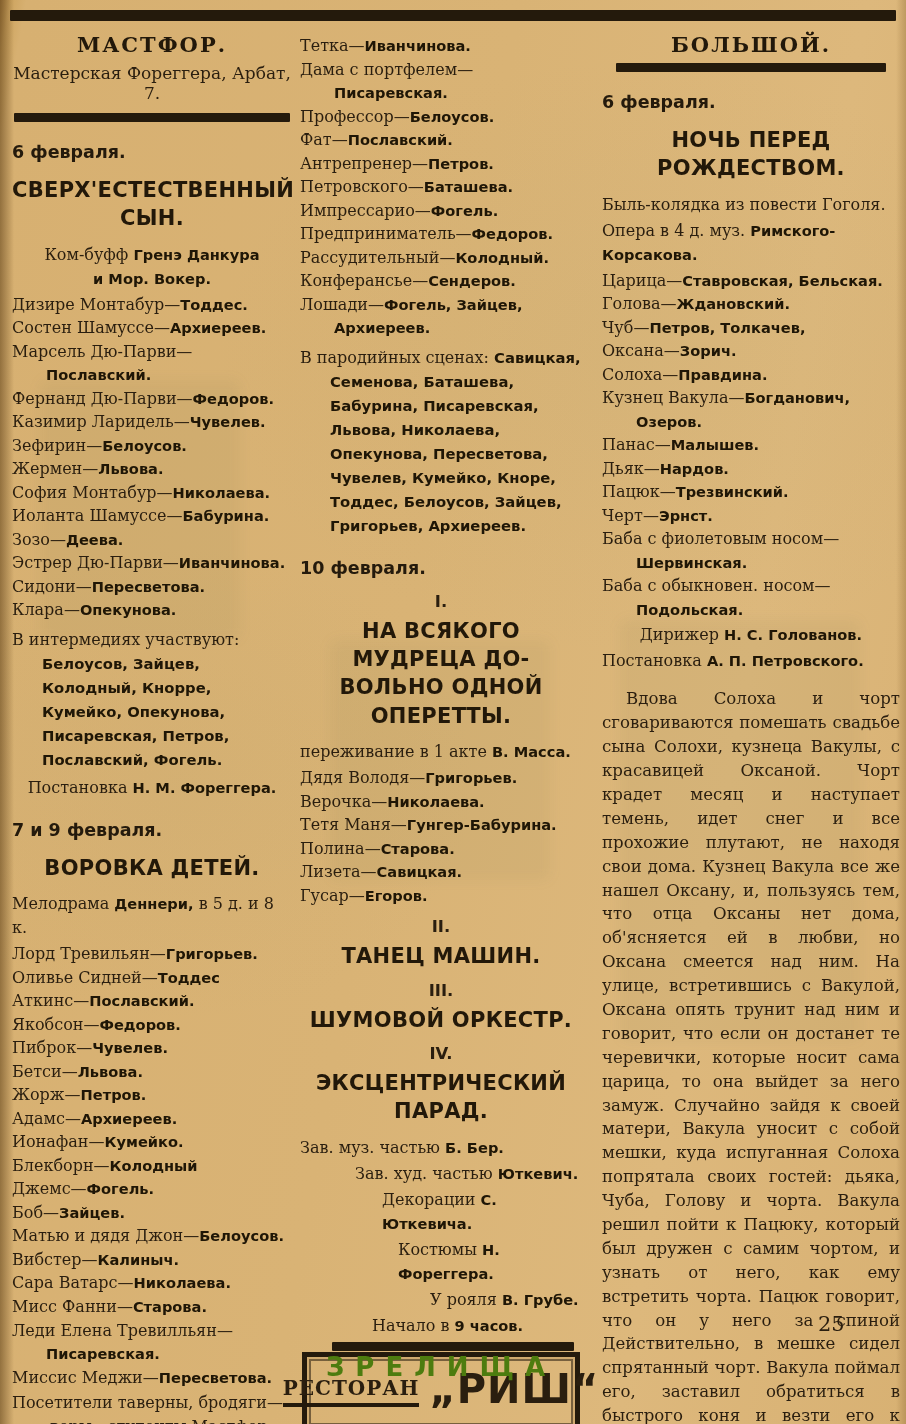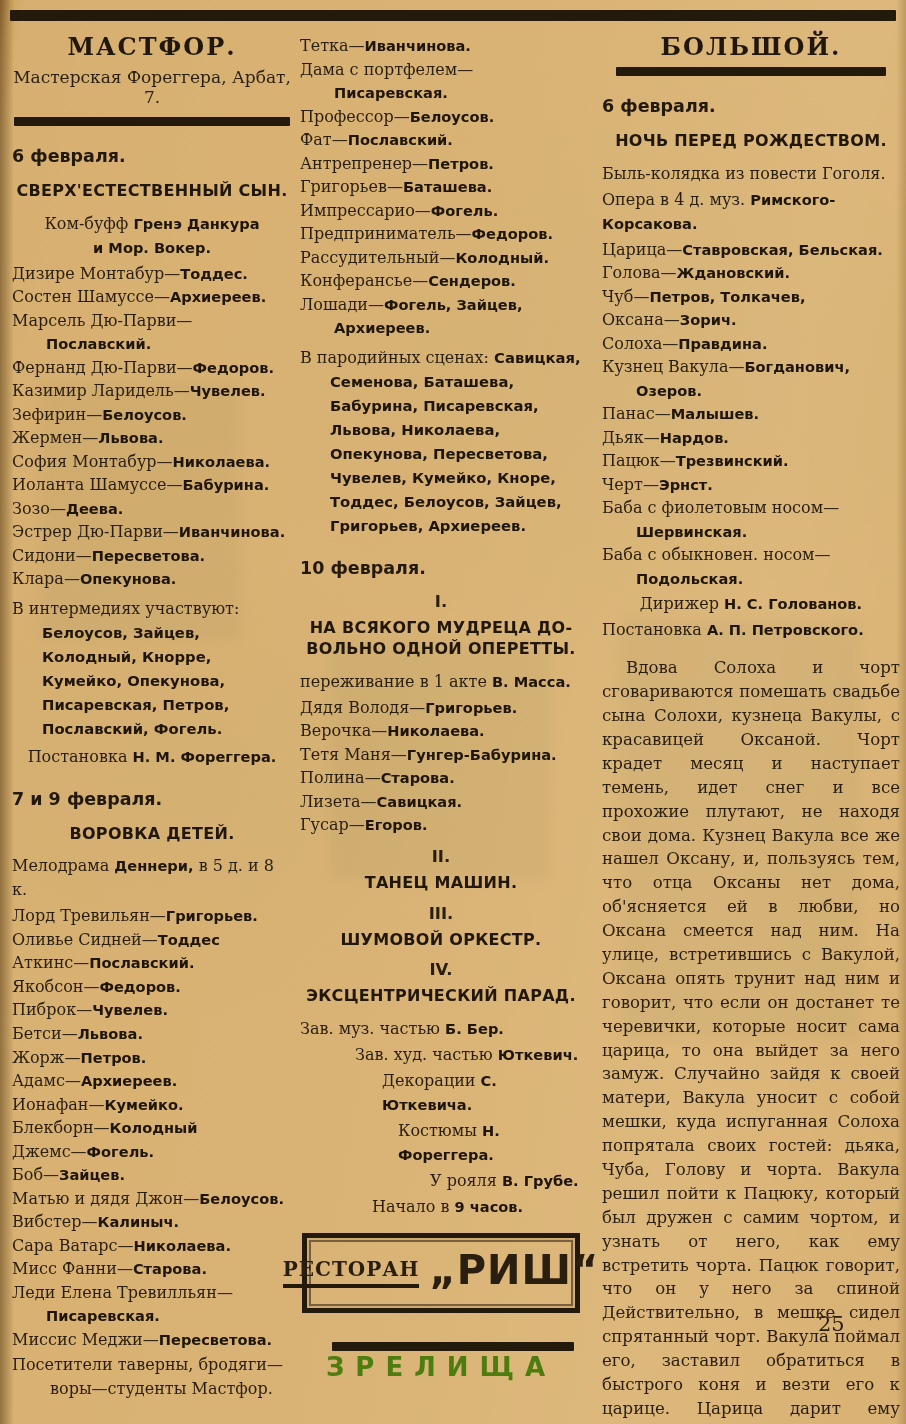--- a/index.html
+++ b/index.html
@@ -18,29 +18,29 @@
     background:linear-gradient(270deg, rgba(120,85,35,.30), rgba(120,85,35,0));pointer-events:none;}
 
   .bar{background:#241a0c;border-radius:1px;}
   #topbar{position:absolute;left:10px;right:10px;top:10px;height:11px;}
 
   .col{position:absolute;}
   #col1{left:12px;top:30px;width:280px;}
   #col2{left:300px;top:32px;width:282px;}
   #col3{left:602px;top:30px;width:298px;}
 
-  .masthead{font-family:"DejaVu Serif",serif;font-weight:bold;font-size:24px;text-align:center;
+  .masthead{font-family:"DejaVu Serif",serif;font-weight:bold;font-size:21px;text-align:center;
     letter-spacing:2px;color:#22180a;margin:2px 0 6px;}
   .mast-sub{font-size:17px;text-align:center;margin:0 0 10px;}
   .mast-bar{height:9px;margin:0 2px 4px;}
   #col3 .mast-bar{margin:4px 14px 2px;}
 
   .date{font-family:"DejaVu Sans",sans-serif;font-weight:bold;font-size:17.5px;
     margin:20px 0 14px;color:#241a0c;}
-  .stitle{font-family:"DejaVu Sans",sans-serif;font-weight:bold;font-size:16px;text-align:center;
+  .stitle{font-family:"DejaVu Sans",sans-serif;font-weight:bold;font-size:21px;text-align:center;
     line-height:1.35;margin:4px 0 10px;color:#221809;letter-spacing:.3px;}
   .roman{font-family:"DejaVu Sans",sans-serif;font-weight:bold;font-size:16.5px;text-align:center;margin:10px 0 6px;}
   .castline{font-size:16px;line-height:1.47;padding-left:34px;text-indent:-34px;}
   .actor{font-family:"DejaVu Sans",sans-serif;font-weight:bold;font-size:14.6px;color:#1f1606;}
   .note{font-size:16px;line-height:1.5;padding-left:30px;text-indent:-30px;margin:6px 0 4px;}
   .note .actor{font-size:14.8px;}
   .plainh{font-size:16px;line-height:1.47;padding-left:38px;text-indent:-38px;}
   .seg{font-size:16px;line-height:1.5;margin:2px 0;}
   .seg.c{text-align:center;}
   .para{font-size:16.6px;line-height:1.44;text-align:justify;text-indent:24px;margin-top:14px;}
@@ -123,21 +123,21 @@
 </div>
 
 <div id="col2" class="col">
   <div id="col2-blocks">
       <div class="cast-wrap">
         <div class="castline"><span>Тетка</span>—<span class="actor">Иванчинова.</span></div>
         <div class="castline"><span>Дама с портфелем</span>—<span class="actor">Писаревская.</span></div>
         <div class="castline"><span>Профессор</span>—<span class="actor">Белоусов.</span></div>
         <div class="castline"><span>Фат</span>—<span class="actor">Пославский.</span></div>
         <div class="castline"><span>Антрепренер</span>—<span class="actor">Петров.</span></div>
-        <div class="castline"><span>Григорьев</span>—<span class="actor">Баташева.</span></div>
+        <div class="castline"><span>Петровского</span>—<span class="actor">Баташева.</span></div>
         <div class="castline"><span>Импрессарио</span>—<span class="actor">Фогель.</span></div>
         <div class="castline"><span>Предприниматель</span>—<span class="actor">Федоров.</span></div>
         <div class="castline"><span>Рассудительный</span>—<span class="actor">Колодный.</span></div>
         <div class="castline"><span>Конферансье</span>—<span class="actor">Сендеров.</span></div>
         <div class="castline"><span>Лошади</span>—<span class="actor">Фогель, Зайцев, Архиереев.</span></div>
       </div>
       <div class="note"><span>В пародийных сценах: </span><span class="actor">Савицкая, Семенова, Баташева, Бабурина, Писаревская, Львова, Николаева, Опекунова, Пересветова, Чувелев, Кумейко, Кноре, Тоддес, Белоусов, Зайцев, Григорьев, Архиереев.</span></div>
       <div class="date">10 февраля.</div>
       <div class="roman">I.</div>
       <div class="stitle">НА ВСЯКОГО МУДРЕЦА ДО-<br>ВОЛЬНО ОДНОЙ ОПЕРЕТТЫ.</div>

